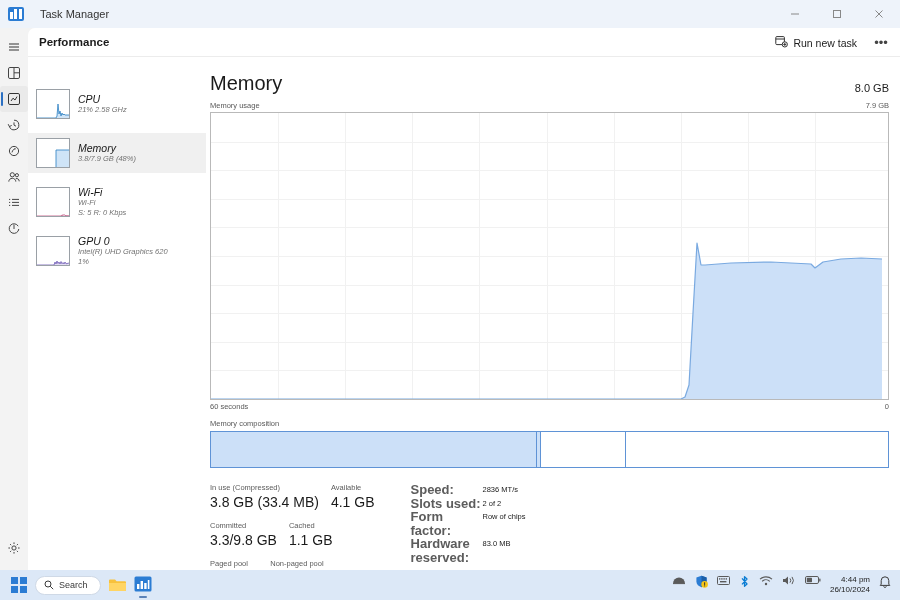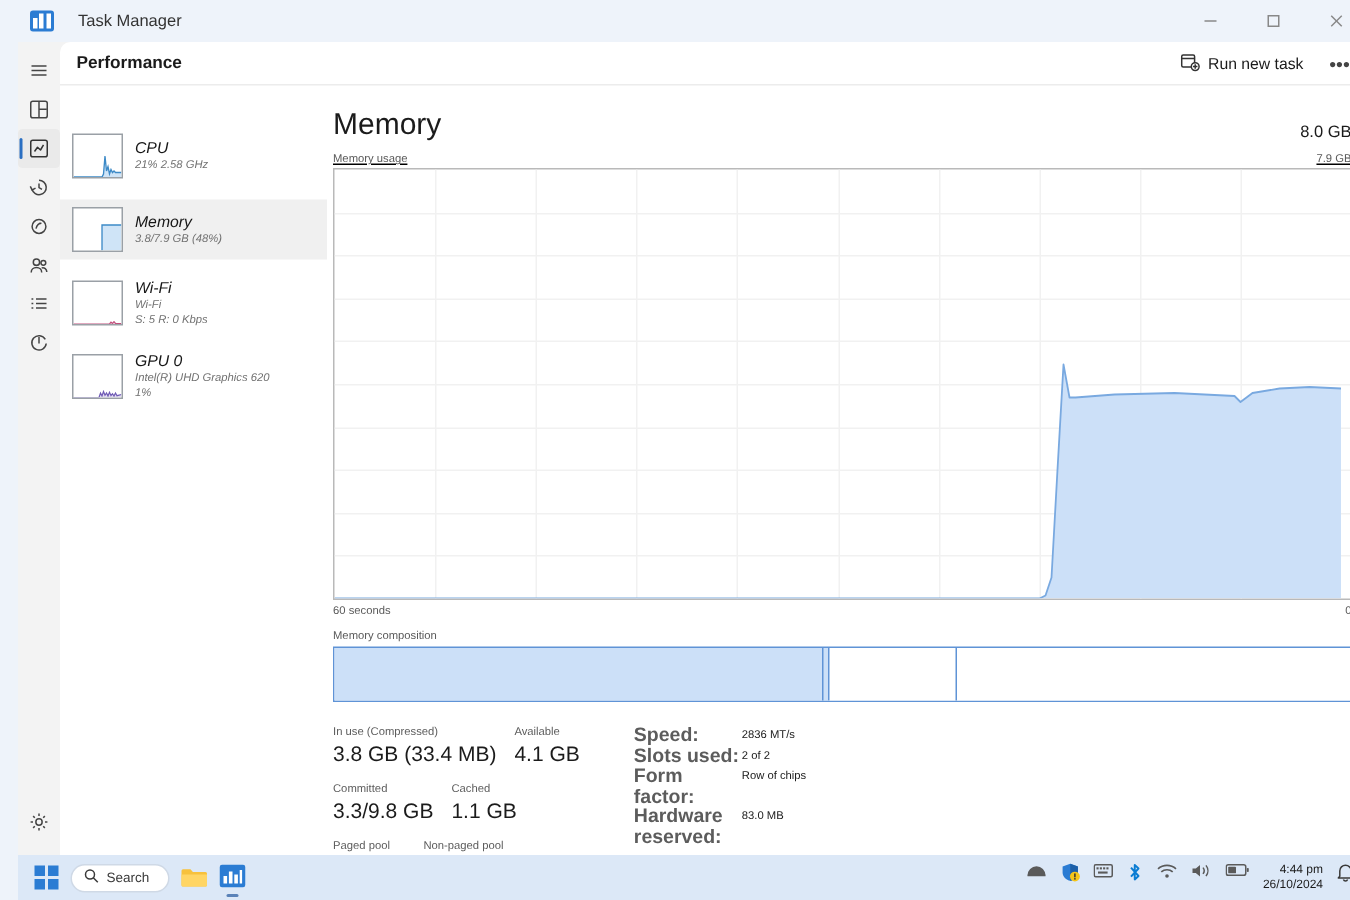--- a/index.html
+++ b/index.html
@@ -2,21 +2,21 @@
 <html><head>
 <meta charset="utf-8">
 <style>
   * { margin:0; padding:0; box-sizing:border-box; }
   html,body { width:900px; height:600px; overflow:hidden; }
   body {
     font-family:"Liberation Sans", sans-serif;
     background:#eef3fa;
     -webkit-font-smoothing:antialiased;
   }
-  .app { position:relative; width:784px; height:600px;margin-left:12px; }
+  .app { position:relative; width:784px; height:600px; }
 
   
   .window {
     position:absolute; left:0; top:0; width:900px; height:570px;
     background:#f3f3f3;
   }
   .titlebar {
     height:28px; background:#eef3fa; display:flex; align-items:center;
     position:relative;
   }
@@ -91,21 +91,21 @@
   .thumb svg { position:absolute; left:0; top:0; }
   .dev-txt { overflow:hidden;font-style:italic; }
   .dev-name { font-size:10.5px; color:#171717; line-height:12px; }
   .dev-sub { font-size:7.5px; color:#717171; line-height:10px; }
 
   
   .panel { position:absolute; left:178px; top:30px; width:694px; height:512px; }
   .panel-head { display:flex; align-items:flex-end; justify-content:space-between; padding:14px 11px 0 4px; }
   .panel-title { font-size:20px; color:#1b1b1b; line-height:22px; }
   .panel-total { font-size:11px; color:#1b1b1b; }
-  .sub-row { display:flex; justify-content:space-between; padding:7px 11px 2px 4px;text-decoration:underline; }
+  .sub-row { display:flex; justify-content:space-between; padding:7px 11px 2px 4px; }
   .sub-lbl { font-size:7.5px; color:#595959; }
 
   .graph {
     position:relative; margin:0 11px 0 4px; height:288px;
     border:1px solid #b9b9b9; background:#fff; overflow:hidden;
   }
   .grid { position:absolute; inset:0; }
   .grid .v, .grid .h { position:absolute; background:#f1f1f1; }
   .grid .v { top:0; bottom:0; width:1px; }
   .grid .h { left:0; right:0; height:1px; }

